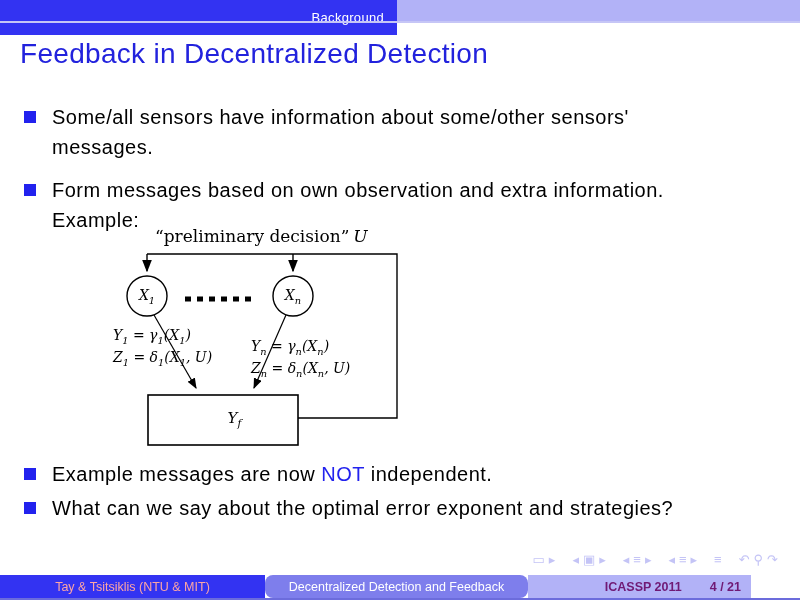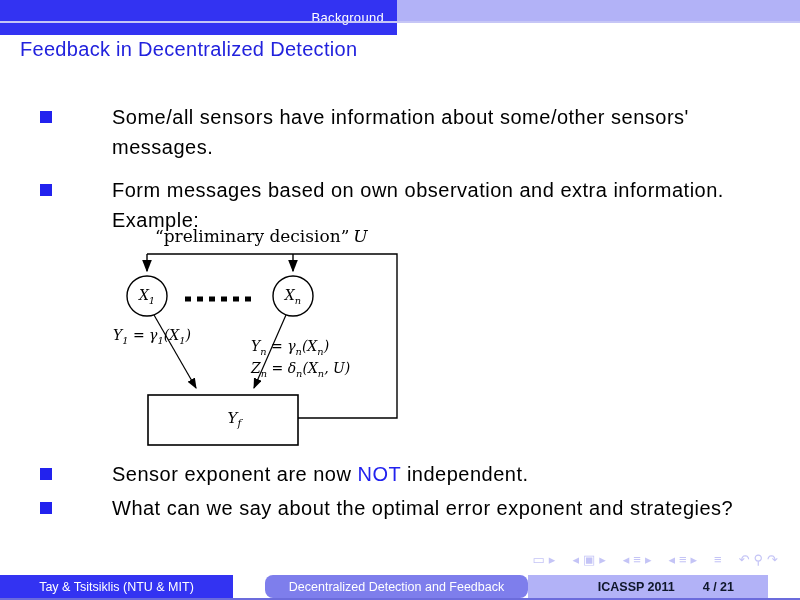--- a/index.html
+++ b/index.html
@@ -15,26 +15,26 @@
     background:#3333f2; display:flex; align-items:center; justify-content:flex-end;
     padding-right:13px; box-sizing:border-box;
   }
   .headbar-right { position:absolute; left:397px; top:0; width:403px; height:21px; background:#b2b2f7; }
   .headbar-left span { color:#ffffff; font-size:13px; letter-spacing:0.3px; }
   .head-strip { position:absolute; top:21px; left:0; width:800px; height:2px; background:#c6c6f6; }
 
   
   .title {
     position:absolute; left:20px; top:38px; margin:0;
-    font-size:20px; font-weight:normal; letter-spacing:0.3px; color:#2222dd;
+    font-size:28px; font-weight:normal; letter-spacing:0.3px; color:#2222dd;
     white-space:nowrap;
   }
 
   
-  .bullet-row { position:absolute; left:40px; display:flex; align-items:flex-start;gap:44px; }
+  .bullet-row { position:absolute; left:24px; display:flex; align-items:flex-start; }
   .bullet-sq {
     flex:0 0 auto; width:12px; height:12px; background:#2222ee;
     margin-top:9px; margin-right:16px;
   }
   .bullet-text { font-size:20px; line-height:30px; color:#000000; letter-spacing:0.5px; white-space:nowrap; }
   .hl { color:#2222ee; }
 
   
   .diagram { position:absolute; left:55px; top:225px; width:360px; height:232px; }
   .diagram svg { position:absolute; left:0; top:0; }
@@ -56,24 +56,24 @@
   .navbar {
     position:absolute; top:551px; right:22px; display:flex; align-items:center; gap:4px;
     color:#c4c4f6; font-size:13px; line-height:18px;
   }
   .navbar .gap { margin-left:13px; }
   .navbar span { cursor:default; }
 
   
   .footer { position:absolute; left:0; top:575px; width:800px; height:25px; font-size:12.5px; }
   .f-seg { position:absolute; top:0; height:23px; display:flex; align-items:center; box-sizing:border-box; }
-  .f-authors { left:0; width:233px; background:#3333f2; color:#ffffff; justify-content:center; }
+  .f-authors { left:0; width:265px; background:#3333f2; color:#fca5a5; justify-content:center; }
   .f-title  { left:265px; width:263px; background:#7e7eec; color:#ffffff; justify-content:center;border-radius:8px; }
-  .f-right  { left:528px; width:240px; background:#b2b2f7; color:#0f172a;
-              justify-content:flex-end; gap:28px; padding-right:34px; }
+  .f-right  { left:528px; width:223px; background:#b2b2f7; color:#701a75;
+              justify-content:flex-end; gap:28px; padding-right:10px; }
   .f-right .f-conf { font-weight:bold; }
   .f-right .f-page { font-weight:bold; }
   .f-bottomstrip { position:absolute; left:0; top:23px; width:800px; height:2px; background:#6c6cdc; }
 </style>
 </head>
 <body>
 
 <div class="slide">
 
   <div class="headbar">
@@ -125,31 +125,32 @@
 
       <rect x="93" y="170" width="150" height="50" fill="#fff" stroke="#000" stroke-width="1.6"></rect>
     </svg>
     <div class="d-toplabel">
       <span>“preliminary decision”</span><span class="tvar">U</span>
     </div>
     <div class="dmath d-x1"><span>X</span><sub>1</sub></div>
     <div class="dmath d-xn"><span>X</span><sub>n</sub></div>
     <div class="dmath d-left-eqs">
       <div><span>Y</span><sub>1</sub><span> = γ</span><sub>1</sub><span>(X</span><sub>1</sub><span>)</span></div>
+      <div><span>Z</span><sub>1</sub><span> = δ</span><sub>1</sub><span>(X</span><sub>1</sub><span>, U)</span></div>
     </div>
     <div class="dmath d-right-eqs">
       <div><span>Y</span><sub>n</sub><span> = γ</span><sub>n</sub><span>(X</span><sub>n</sub><span>)</span></div>
       <div><span>Z</span><sub>n</sub><span> = δ</span><sub>n</sub><span>(X</span><sub>n</sub><span>, U)</span></div>
     </div>
     <div class="dmath d-yf"><span>Y</span><sub>f</sub></div>
   </div>
 
   <div class="bullet-row" style="top:459px;">
     <span class="bullet-sq"></span>
-    <div class="bullet-text"><span>Sensor exponent are now </span><span class="hl">NOT</span><span> independent.</span></div>
+    <div class="bullet-text"><span>Example messages are now </span><span class="hl">NOT</span><span> independent.</span></div>
   </div>
 
   <div class="bullet-row" style="top:493px;">
     <span class="bullet-sq"></span>
     <div class="bullet-text">What can we say about the optimal error exponent and strategies?</div>
   </div>
 
   <div class="navbar">
     <span>▭</span>
     <span>▸</span>

